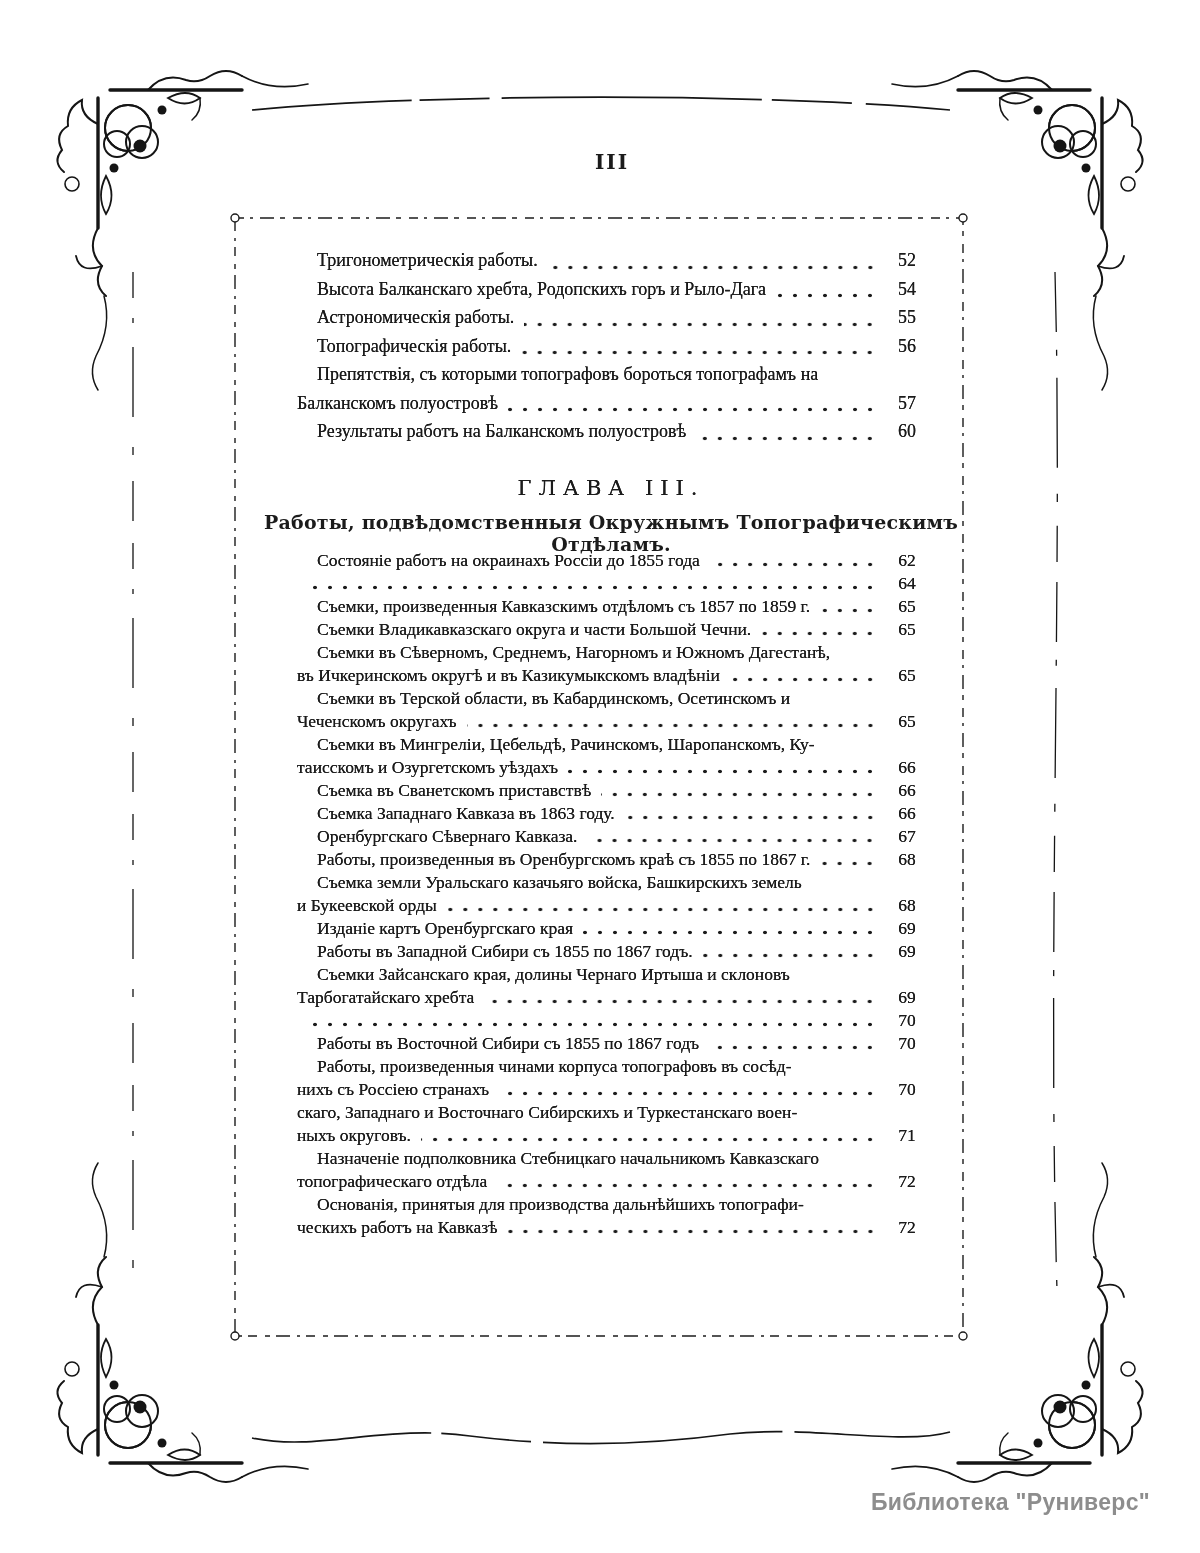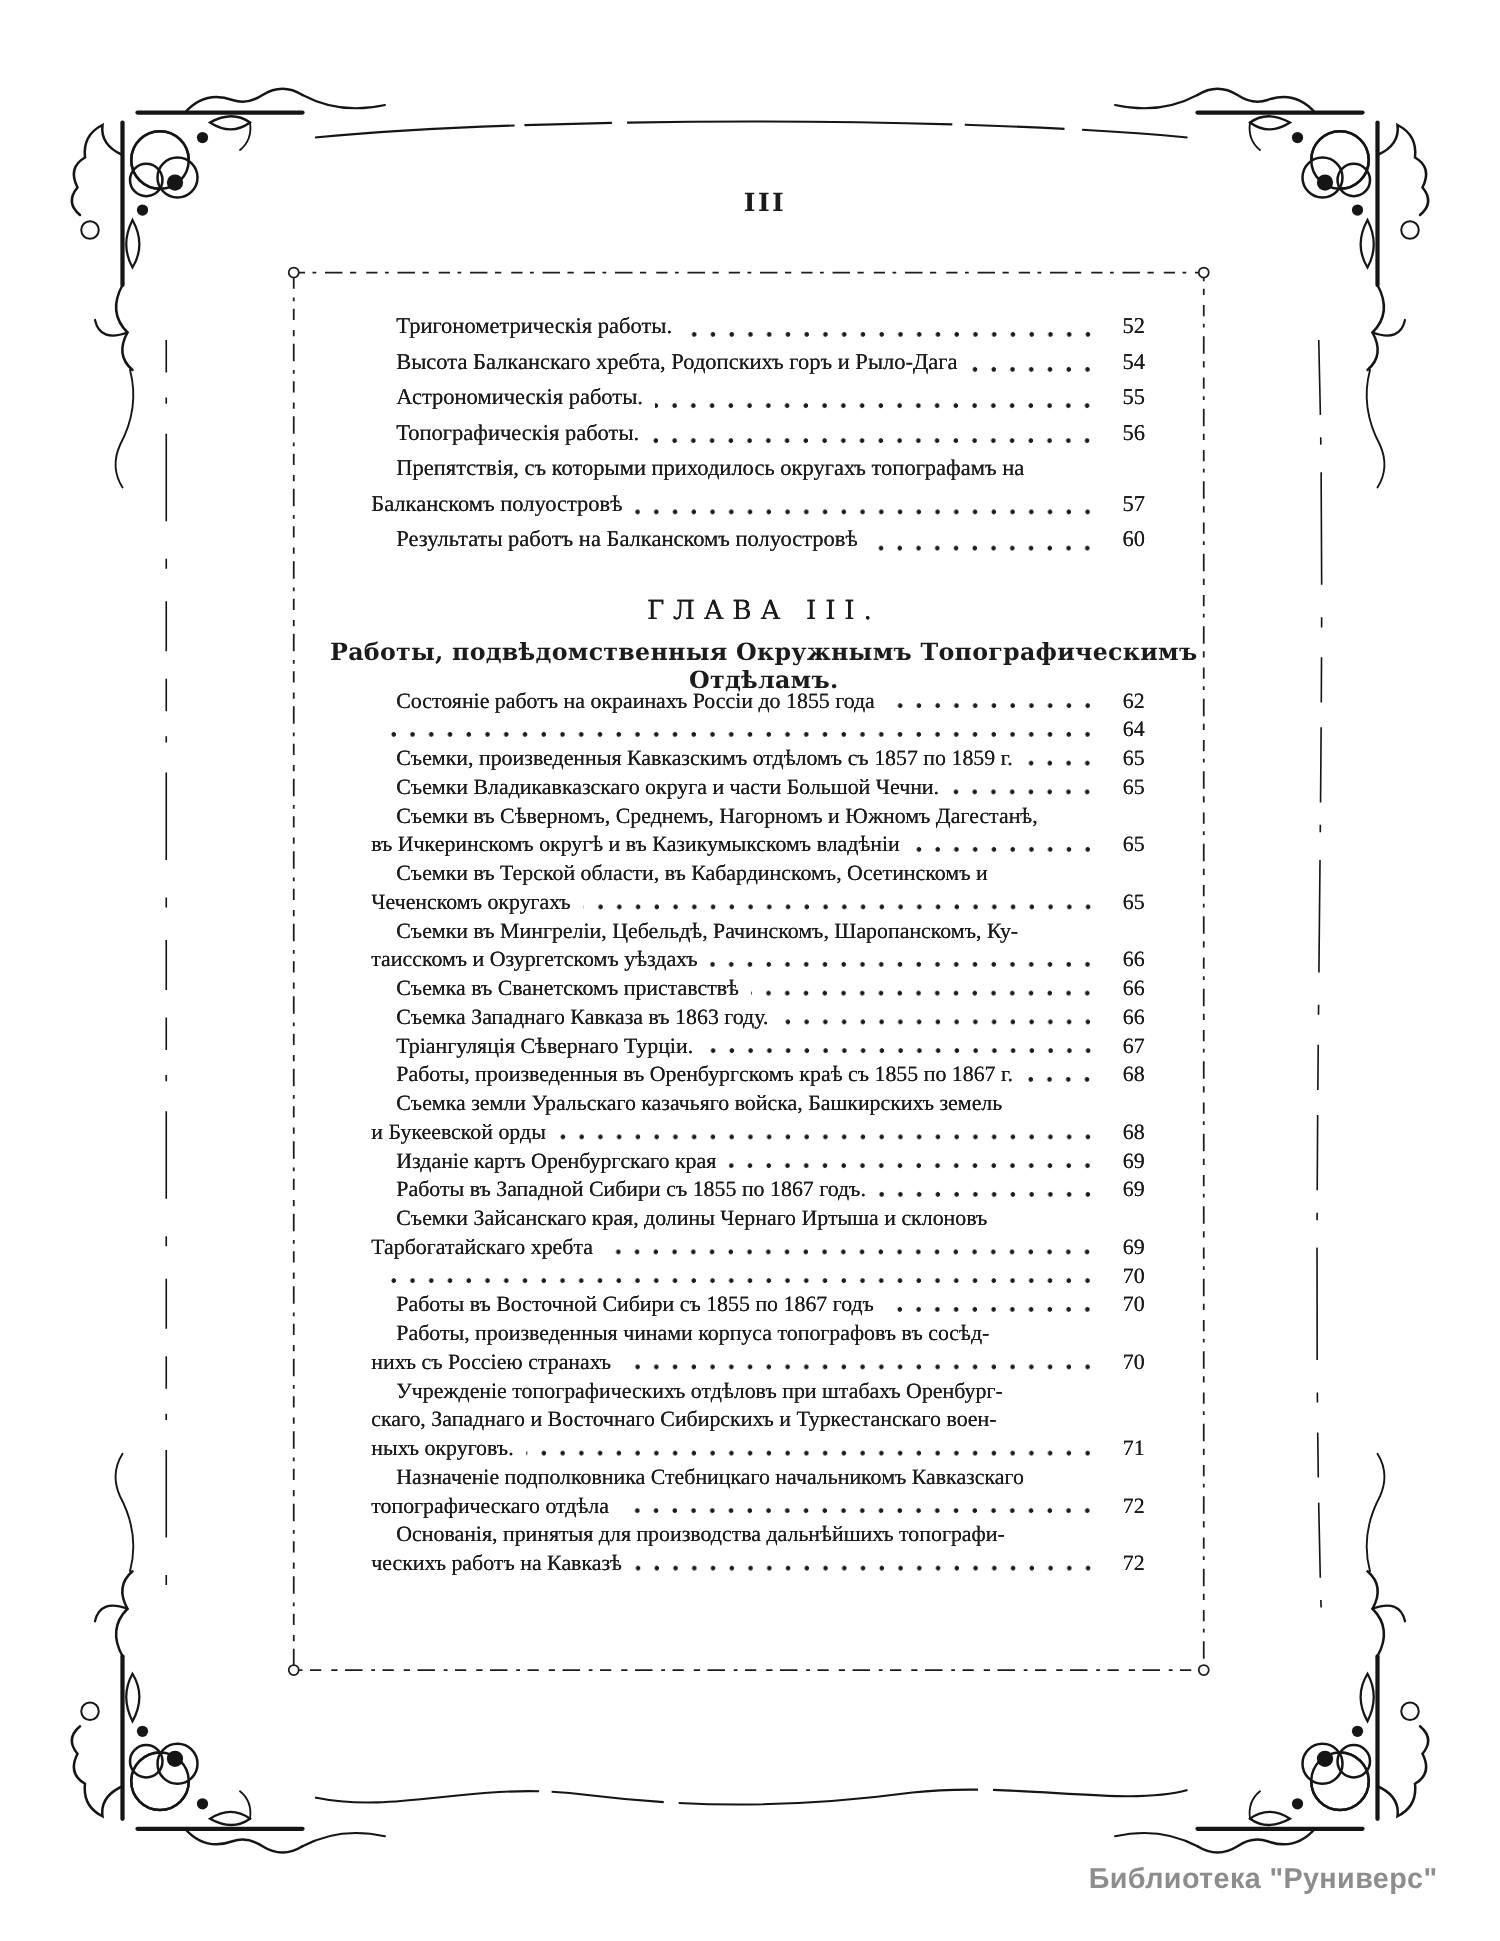--- a/index.html
+++ b/index.html
@@ -107,21 +107,21 @@
           </div>
           <div>
             <div class="row first">
               <span class="t">Топографическія работы.</span>
               <span class="leader"></span>
               <span class="pg">56</span>
             </div>
           </div>
           <div>
             <div class="row first">
-              <span class="t">Препятствія, съ которыми приходилось округахъ топографамъ на</span>
+              <span class="t">Препятствія, съ которыми топографовъ бороться топографамъ на</span>
             </div>
             <div class="row">
               <span class="t">Балканскомъ полуостровѣ</span>
               <span class="leader"></span>
               <span class="pg">57</span>
             </div>
           </div>
           <div>
             <div class="row first">
               <span class="t">Результаты работъ на Балканскомъ полуостровѣ</span>
@@ -203,21 +203,21 @@
           </div>
           <div>
             <div class="row first">
               <span class="t">Съемка Западнаго Кавказа въ 1863 году.</span>
               <span class="leader"></span>
               <span class="pg">66</span>
             </div>
           </div>
           <div>
             <div class="row first">
-              <span class="t">Тріангуляція Сѣвернаго Турціи.</span>
+              <span class="t">Оренбургскаго Сѣвернаго Кавказа.</span>
               <span class="leader"></span>
               <span class="pg">67</span>
             </div>
           </div>
           <div>
             <div class="row first">
               <span class="t">Работы, произведенныя въ Оренбургскомъ краѣ съ 1855 по 1867 г.</span>
               <span class="leader"></span>
               <span class="pg">68</span>
             </div>
@@ -273,23 +273,20 @@
             <div class="row first">
               <span class="t">Работы, произведенныя чинами корпуса топографовъ въ сосѣд-</span>
             </div>
             <div class="row">
               <span class="t">нихъ съ Россіею странахъ</span>
               <span class="leader"></span>
               <span class="pg">70</span>
             </div>
           </div>
           <div>
-            <div class="row first">
-              <span class="t">Учрежденіе топографическихъ отдѣловъ при штабахъ Оренбург-</span>
-            </div>
             <div class="row">
               <span class="t">скаго, Западнаго и Восточнаго Сибирскихъ и Туркестанскаго воен-</span>
             </div>
             <div class="row">
               <span class="t">ныхъ округовъ.</span>
               <span class="leader"></span>
               <span class="pg">71</span>
             </div>
           </div>
           <div>

